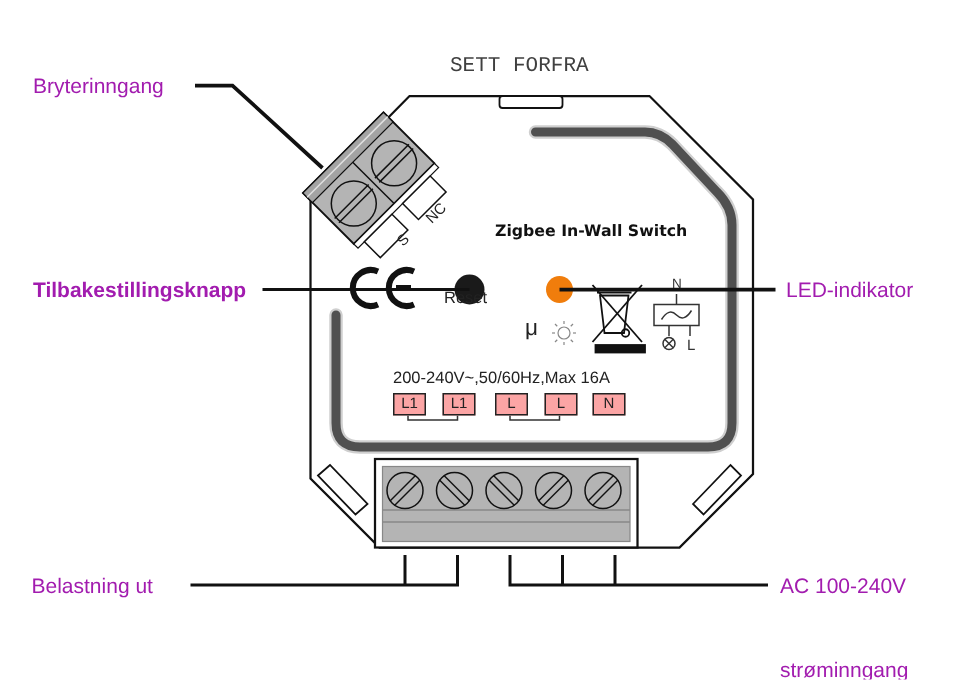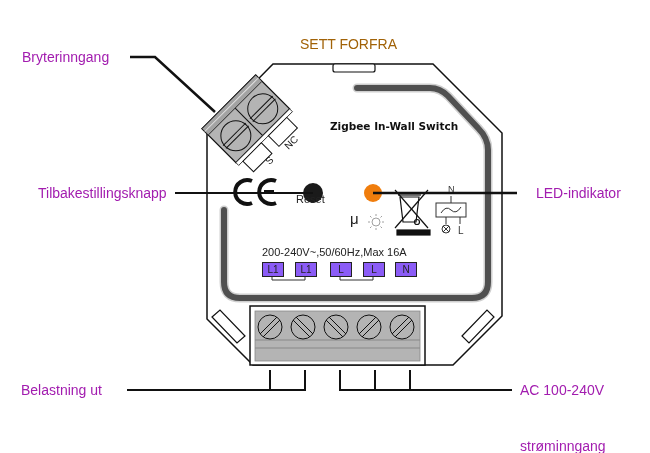--- a/index.html
+++ b/index.html
@@ -1,22 +1,22 @@
 <!DOCTYPE html>
 <html><head>
 <meta charset="utf-8">
 <style>
   html, body { margin:0; padding:0; background:#ffffff; }
   body { width:650px; height:453px; position:relative; overflow:hidden; font-family:"Liberation Sans", sans-serif; }
   svg { position:absolute; left:0; top:0; }
   .lbl { position:absolute; font-family:"Liberation Sans", sans-serif; font-size:14px; color:#a21caf; white-space:nowrap; line-height:17px; }
-  .title { position:absolute; font-family:Liberation Sans, sans-serif; font-size:14px; color:#a16207; white-space:nowrap; }
-  .prod { position:absolute; font-family:"DejaVu Sans", sans-serif; font-weight:bold; font-size:10.5px; color:#111; white-space:nowrap; }
+  .title { position:absolute; font-family:Liberation Mono, monospace; font-size:14px; color:#404040; white-space:nowrap; }
+  .prod { position:absolute; font-family:"DejaVu Sans", sans-serif; font-weight:bold; font-size:10.5px; color:#111; white-space:nowrap;margin-top:28px; }
   .small { position:absolute; font-family:"Liberation Sans", sans-serif; font-size:11px; color:#222; white-space:nowrap; }
-  .term { position:absolute; font-family:"Liberation Sans", sans-serif; font-size:10px; color:#222; border:1px solid #222; height:13px; line-height:13px; text-align:center; background:#8b5cf6; }
+  .term { position:absolute; font-family:"Liberation Sans", sans-serif; font-size:10px; color:#222; border:1px solid #222; height:13px; line-height:13px; text-align:center; background:#fca5a5; }
 </style>
 </head>
 <body>
 
 <svg width="650" height="453" viewBox="0 0 650 453">
 
   <polygon points="273,64 433,64 502,133 502,316 453,365 253,365 207,319 207,131" fill="#fff" stroke="#111" stroke-width="1.5"></polygon>
 
   <rect x="333" y="64" width="42" height="8" rx="2" fill="#fff" stroke="#111" stroke-width="1.2"></rect>
 
@@ -156,17 +156,17 @@
 
 <div class="small" style="left:262px;top:246px;">200-240V~,50/60Hz,Max 16A</div>
 
 <div class="term" style="left:262px;top:262px;width:20px;">L1</div>
 <div class="term" style="left:295px;top:262px;width:20px;">L1</div>
 <div class="term" style="left:330px;top:262px;width:20px;">L</div>
 <div class="term" style="left:363px;top:262px;width:20px;">L</div>
 <div class="term" style="left:395px;top:262px;width:20px;">N</div>
 
 <div class="lbl" style="left:22px;top:49px;">Bryterinngang</div>
-<div class="lbl" style="left:38px;top:185px;">Tilbakestillingsknapp</div>
-<div class="lbl" style="left:524px;top:185px;margin-left:12px;">LED-indikator</div>
+<div class="lbl" style="left:22px;top:185px;font-weight:bold;">Tilbakestillingsknapp</div>
+<div class="lbl" style="left:524px;top:185px;">LED-indikator</div>
 <div class="lbl" style="left:6px;top:382px;margin-left:15px;">Belastning ut</div>
 <div class="lbl" style="left:520px;top:382px;">AC 100-240V</div>
 <div class="lbl" style="left:520px;top:401px;margin-top:37px;">strøminngang</div>
 
 </body></html>

